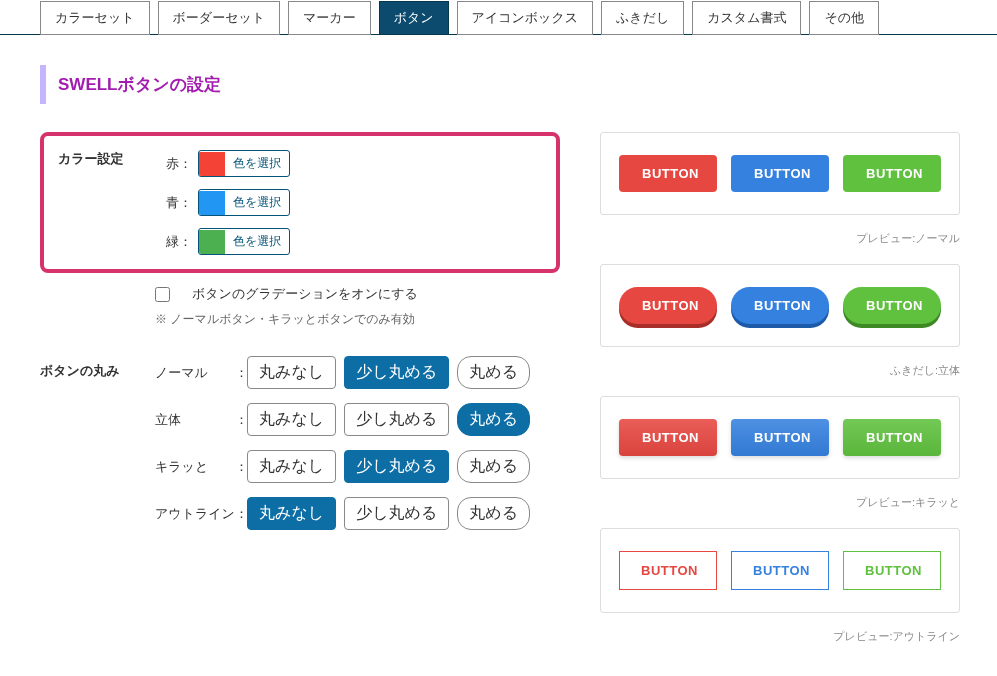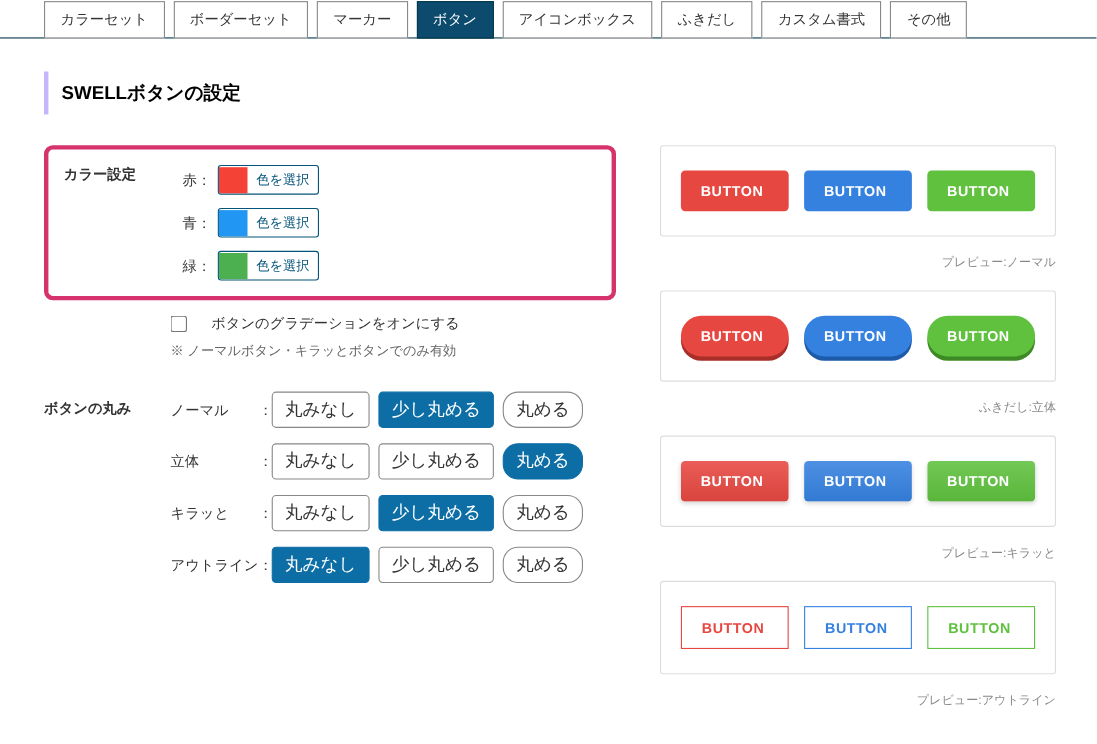--- a/index.html
+++ b/index.html
@@ -31,24 +31,24 @@
     background: #0c4a6e;
     color: #fff;
     border-color: #04384c;
   }
   .content {
     padding: 30px 40px;
   }
   .page-title {
     font-size: 17px;
     font-weight: bold;
-    border-left: 4px solid #c4b5fd;
+    border-left: 6px solid #c4b5fd;
     padding: 8px 0 8px 12px;
     margin-bottom: 28px;
-    color: #000000;
+    color: #a21caf;
   }
   .main-grid {
     display: flex;
     gap: 40px;
     align-items: flex-start;
   }
   .left-col { flex: 0 0 520px; }
   .right-col { flex: 1; }
 
   .highlight-box {
@@ -129,21 +129,21 @@
     color: #888;
     margin-bottom: 18px;
     margin-top: 16px;
   }
   .pbtn {
     display: inline-block;
     padding: 11px 18px;
     font-weight: bold;
     font-size: 13px;
     letter-spacing: 0.5px;
-    text-align: left;
+    text-align: right;
     min-width: 98px;
   }
   .pbtn.red { background: #e74741; color: #fff; }
   .pbtn.blue { background: #3581e0; color: #fff; }
   .pbtn.green { background: #5fc13e; color: #fff; }
 
   .normal .pbtn { border-radius: 4px; }
 
   .solid .pbtn {
     border-radius: 40px;

